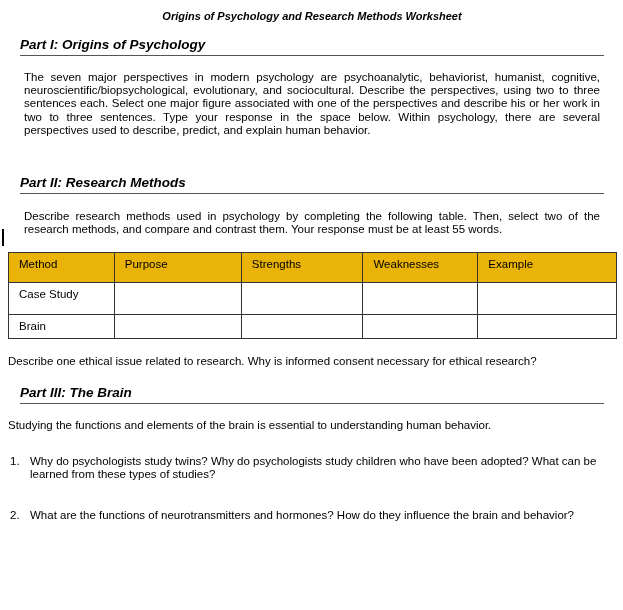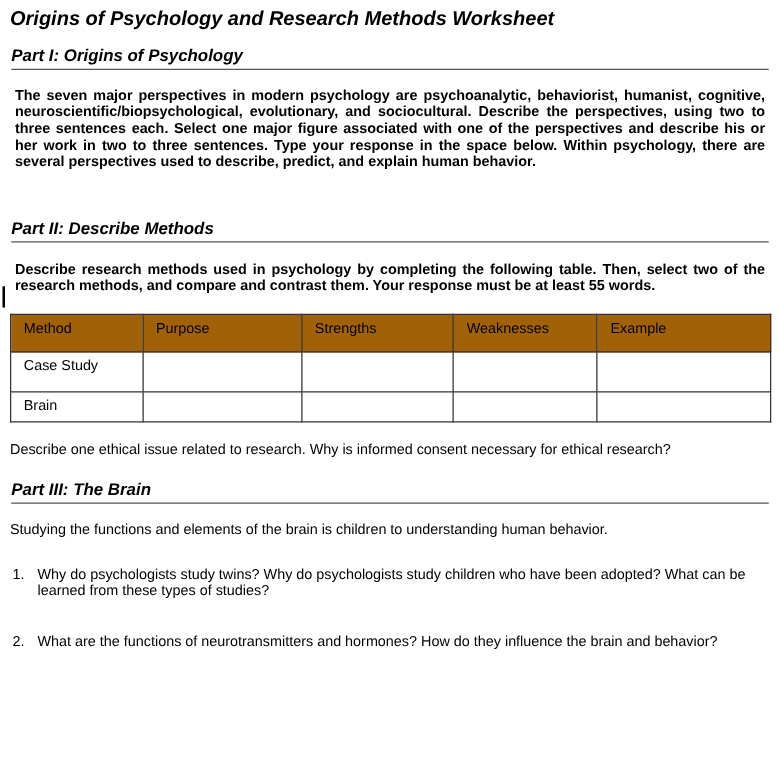--- a/index.html
+++ b/index.html
@@ -11,43 +11,43 @@
     font-size: 11.5px;
     color: #000000;
     overflow: hidden;
   }
   .page {
     position: relative;
     width: 623px; height: 610px;
     padding: 6px 7px 0 8px;
   }
   .doc-title {
+    text-align: center;
     font-weight: bold;
     font-style: italic;
-    font-size: 16px;
+    font-size: 11px;
     margin: 2px 0 0 0;
     line-height: 16px;
   }
   .section-heading {
     font-weight: bold;
     font-style: italic;
     font-size: 13.5px;
     line-height: 15px;
     border-bottom: 1px solid #555555;
     padding-bottom: 3px;
-    margin: 1px;
+    margin: 12px;
   }
   .heading-part1 { margin-top: 13px; }
   .heading-part2 { margin-top: 38px; }
   .heading-part3 { margin-top: 16px; }
   .para {
     line-height: 13.2px;
     text-align: justify;
-    margin: 4px;
-    font-weight: bold;
+    margin: 16px;
   }
   .para-part1 { margin-top: 15px; }
   .para-part2 { margin-top: 16px; }
   .line { line-height: 13.2px; margin: 0; }
   .ethics-line { margin-top: 16px; }
   .brain-line { margin-top: 15px; }
   .text-cursor {
     position: absolute;
     left: 2px; top: 229px;
     width: 1.5px; height: 17px;
@@ -62,21 +62,21 @@
   table.methods th, table.methods td {
     border: 1px solid #333333;
     font-weight: normal;
     text-align: left;
     vertical-align: top;
     padding: 5px 4px 4px 10px;
     line-height: 13px;
     font-size: 11.5px;
   }
   table.methods th {
-    background: #a16207;
+    background: #eab308;
     height: 30px;
   }
   .row-case td { height: 32px; margin-top: 36px; }
   .row-nat  td { height: 30px; }
   .row-sur  td { height: 24px; }
   .row-lon  td { height: 25px; }
   .col-method    { width: 17.4%; }
   .col-purpose   { width: 20.9%; }
   .col-strengths { width: 20.0%; }
   .col-weak      { width: 18.9%; }
@@ -97,21 +97,21 @@
 <body>
 
 <div class="page">
 
   <h1 class="doc-title">Origins of Psychology and Research Methods Worksheet</h1>
 
   <h2 class="section-heading heading-part1">Part I: Origins of Psychology</h2>
 
   <p class="para para-part1">The seven major perspectives in modern psychology are psychoanalytic, behaviorist, humanist, cognitive, neuroscientific/biopsychological, evolutionary, and sociocultural. Describe the perspectives, using two to three sentences each. Select one major figure associated with one of the perspectives and describe his or her work in two to three sentences. Type your response in the space below. Within psychology, there are several perspectives used to describe, predict, and explain human behavior.</p>
 
-  <h2 class="section-heading heading-part2">Part II: Describe Methods</h2>
+  <h2 class="section-heading heading-part2">Part II: Research Methods</h2>
 
   <p class="para para-part2">Describe research methods used in psychology by completing the following table. Then, select two of the research methods, and compare and contrast them. Your response must be at least 55 words.</p>
 
   <div class="text-cursor"></div>
 
   <table class="methods">
     <colgroup>
       <col class="col-method">
         <col class="col-purpose">
         <col class="col-strengths">
@@ -142,21 +142,21 @@
         <td></td>
         <td></td>
       </tr>
     </tbody>
   </table>
 
   <p class="line ethics-line">Describe one ethical issue related to research. Why is informed consent necessary for ethical research?</p>
 
   <h2 class="section-heading heading-part3">Part III: The Brain</h2>
 
-  <p class="line brain-line">Studying the functions and elements of the brain is children to understanding human behavior.</p>
+  <p class="line brain-line">Studying the functions and elements of the brain is essential to understanding human behavior.</p>
 
   <div class="qlist">
     <div class="question">
       <span class="q-num">1.</span>
       <span class="q-text">Why do psychologists study twins? Why do psychologists study children who have been adopted? What can be learned from these types of studies?</span>
     </div>
     <div class="question">
       <span class="q-num">2.</span>
       <span class="q-text">What are the functions of neurotransmitters and hormones? How do they influence the brain and behavior?</span>
     </div>

